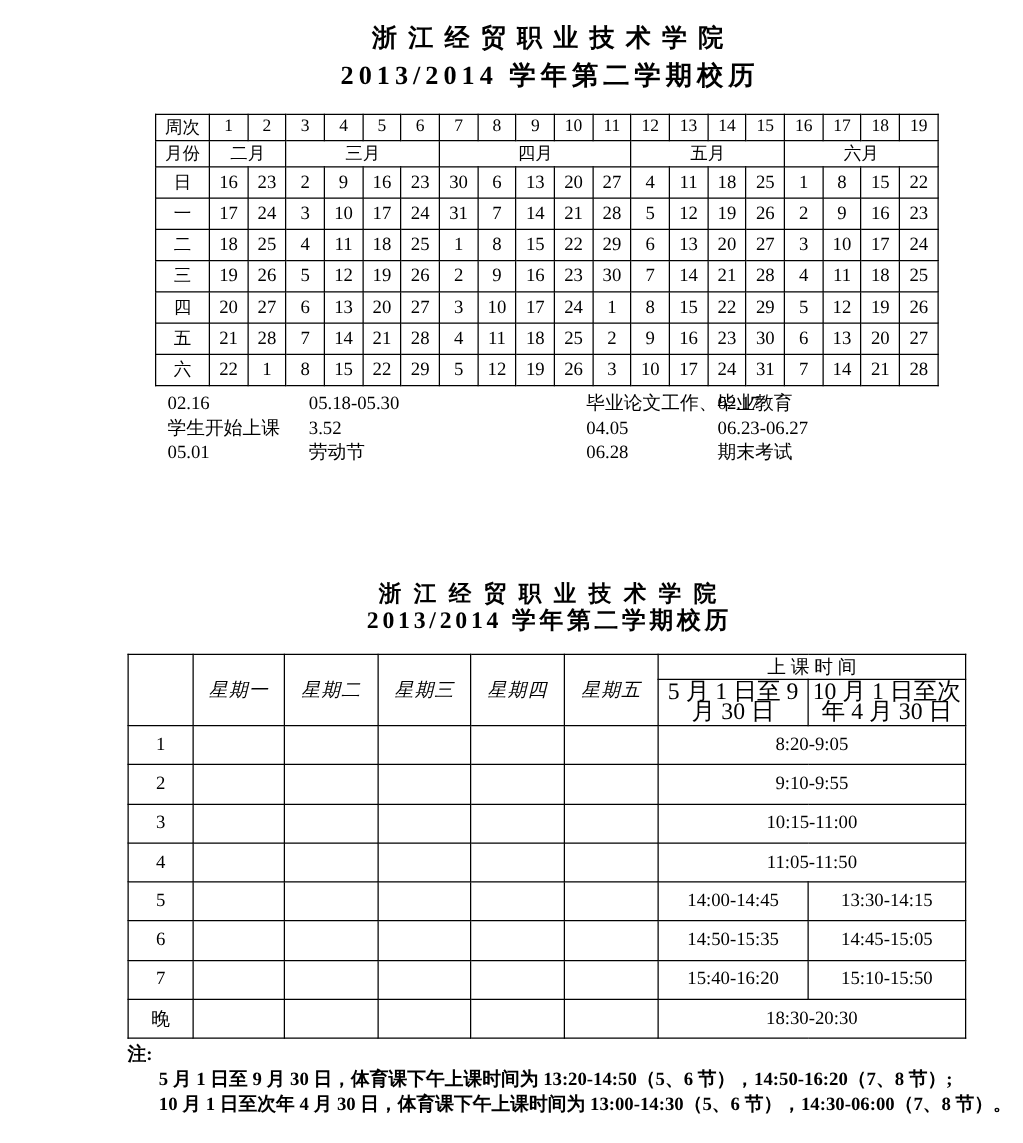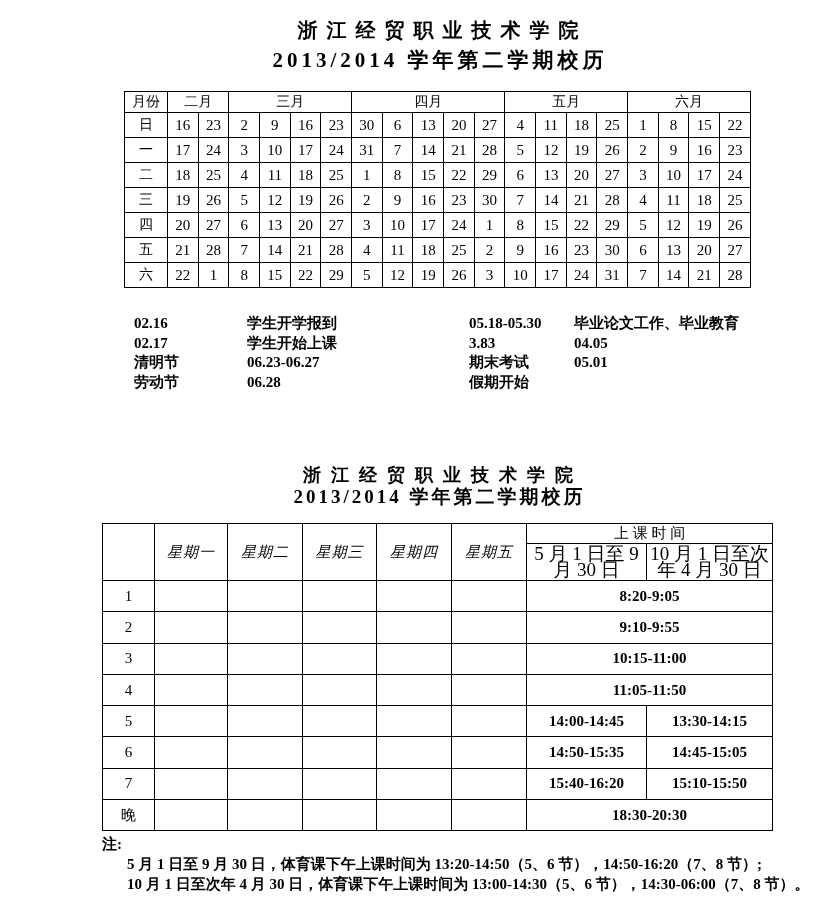--- a/index.html
+++ b/index.html
@@ -21,36 +21,36 @@
   .cal col.c0 { width: 43px; }
   .cal tr.hrow { height: 21px; }
   .cal tr.hrow td { font-size: 14px; }
   .cal tr.drow { height: 25px; }
   .cal td.rowlab { font-size: 14px; }
 
   
   .events { position: absolute; left: 105px; top: 314px; width: 640px;
             display: grid; grid-template-columns: 113px 222px 105px auto;
             font-size: 15px; line-height: 19.5px; }
-  .events div { white-space: nowrap; font-weight: bold; }
+  .events div { white-space: nowrap; }
 
   
   .title3 { position: absolute; top: 465px; left: 0; width: 818px; text-align: center;
             font-weight: bold; font-size: 18px; letter-spacing: 10px; padding-left: 10px; line-height: 21px; }
   .title4 { position: absolute; top: 486px; left: 0; width: 818px; text-align: center;
             font-weight: bold; font-size: 19px; letter-spacing: 3px; padding-left: 3px; line-height: 22px; }
 
   
   .sched { position: absolute; left: 73px; top: 523px; width: 670px; font-size: 15px; }
   .sched tr.shr1 { height: 20px; }
   .sched tr.shr2 { height: 37px; }
   .sched tr.sbrow { height: 31.3px; }
   .sched th.wd { letter-spacing: 1px; font-style: italic; }
   .sched th.period-head { font-size: 19px; line-height: 16px; padding: 0 2px; }
-  .sched td.time { font-weight: bold; }
+  .sched td.time { font-weight: normal; }
 
   
   .notes { position: absolute; left: 73px; top: 834px; width: 730px;
            font-weight: bold; font-size: 15px; line-height: 20px; }
   .notes .note-line { margin-left: 25px; white-space: nowrap; }
 </style>
 </head>
 <body>
 
 <div class="page">
@@ -58,20 +58,42 @@
   <div class="title1">浙江经贸职业技术学院</div>
   <div class="title2">2013/2014 学年第二学期校历</div>
 
   <table class="cal">
     <colgroup>
       <col class="c0">
       <col span="19">
     </colgroup>
     <tbody id="cal-body">
         <tr class="hrow">
+          <td class="rowlab">周次</td>
+          <td>1</td>
+          <td>2</td>
+          <td>3</td>
+          <td>4</td>
+          <td>5</td>
+          <td>6</td>
+          <td>7</td>
+          <td>8</td>
+          <td>9</td>
+          <td>10</td>
+          <td>11</td>
+          <td>12</td>
+          <td>13</td>
+          <td>14</td>
+          <td>15</td>
+          <td>16</td>
+          <td>17</td>
+          <td>18</td>
+          <td>19</td>
+        </tr>
+        <tr class="hrow">
           <td class="rowlab">月份</td>
           <td colspan="2">二月</td>
           <td colspan="4">三月</td>
           <td colspan="5">四月</td>
           <td colspan="4">五月</td>
           <td colspan="4">六月</td>
         </tr>
         <tr class="drow">
           <td class="rowlab">日</td>
           <td>16</td>
@@ -224,34 +246,31 @@
           <td>7</td>
           <td>14</td>
           <td>21</td>
           <td>28</td>
         </tr>
       </tbody>
   </table>
 
   <div class="events" id="events">
       <div>02.16</div>
-      <div>学生开学报到</div>
       <div>05.18-05.30</div>
       <div>毕业论文工作、毕业教育</div>
       <div>02.17</div>
       <div>学生开始上课</div>
-      <div>3.83</div>
+      <div>3.52</div>
       <div>04.05</div>
-      <div>清明节</div>
       <div>06.23-06.27</div>
-      <div>期末考试</div>
       <div>05.01</div>
       <div>劳动节</div>
       <div>06.28</div>
-      <div>假期开始</div>
+      <div>期末考试</div>
     </div>
 
   <div class="title3">浙江经贸职业技术学院</div>
   <div class="title4">2013/2014 学年第二学期校历</div>
 
   <table class="sched">
     <colgroup>
       <col style="width:52px">
         <col style="width:73px">
         <col style="width:75px">

